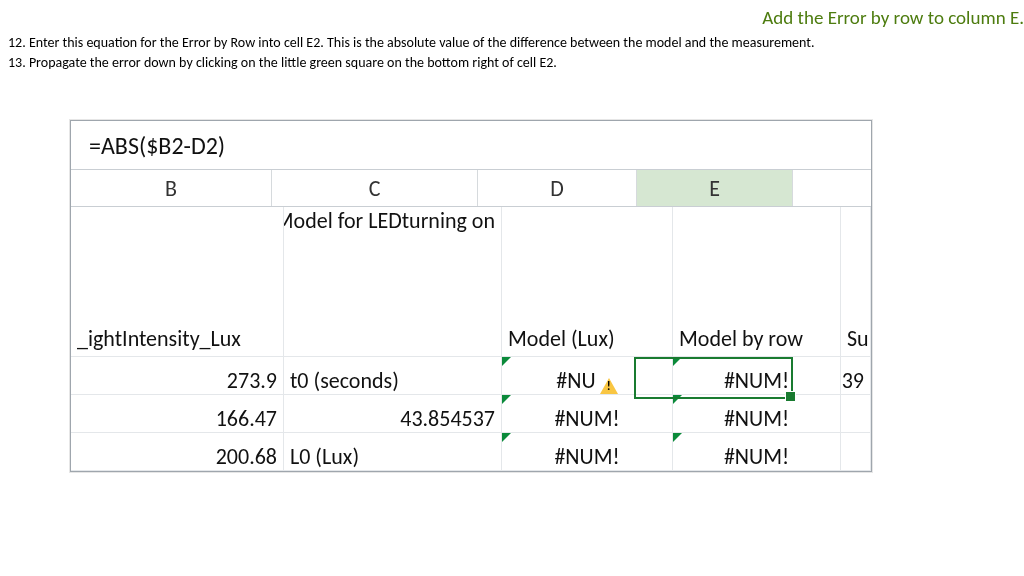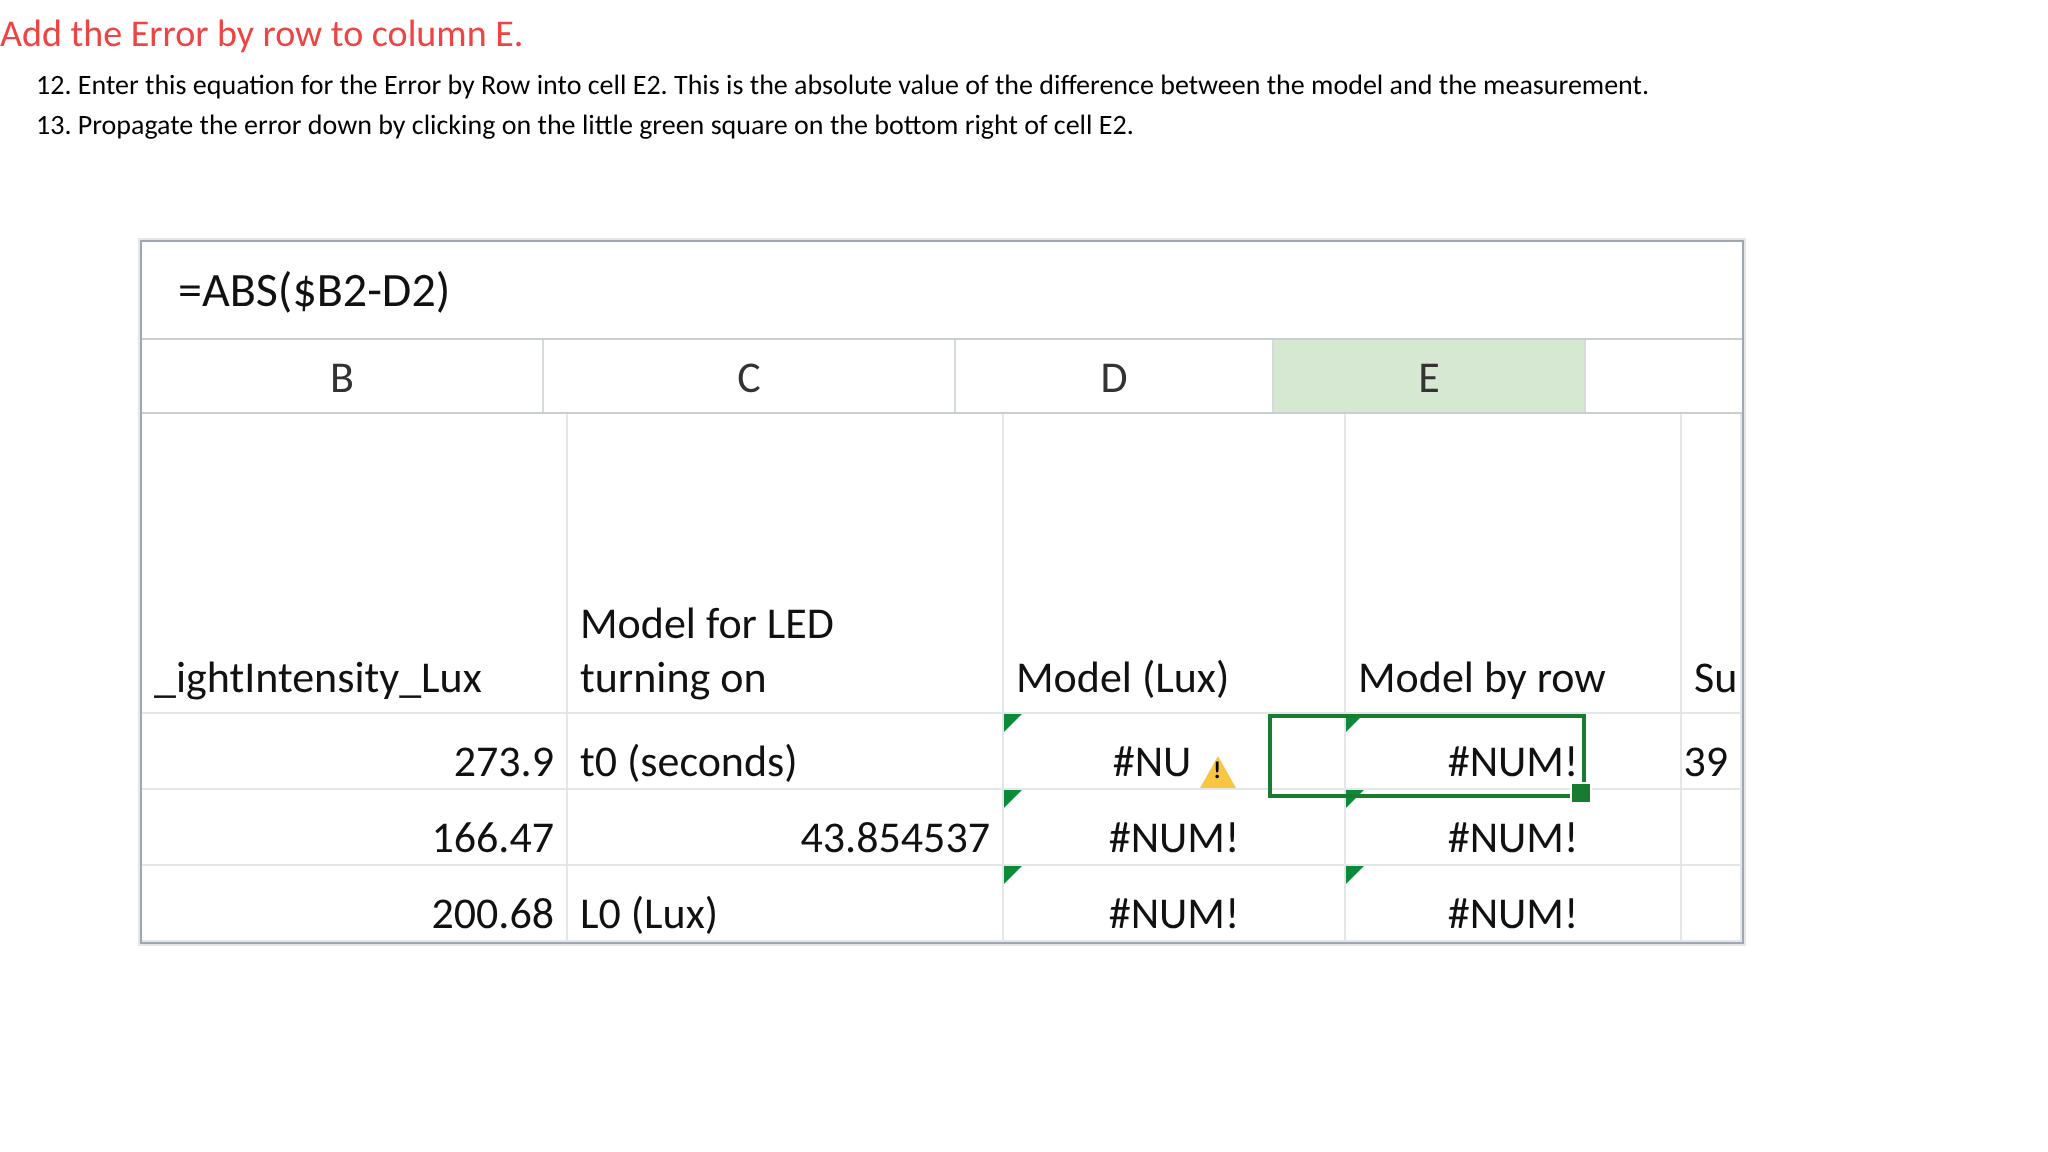--- a/index.html
+++ b/index.html
@@ -6,30 +6,30 @@
     margin: 0;
     padding: 0;
     font-family: Calibri, Arial, sans-serif;
     background: #fff;
     width: 1024px;
     height: 576px;
     overflow: hidden;
     position: relative;
   }
   .slide-title {
-    text-align: left;
+    text-align: right;
     font-size: 19px;
-    color: #ef4444;
+    color: #4d7c0f;
     margin-top: 6px;
     margin-bottom: 4px;
   }
   .instructions {
     font-size: 14px;
     color: #000;
-    margin-left: 18px;
+    margin-left: 8px;
     line-height: 1.45;
   }
   .sheet-wrap {
     position: absolute;
     left: 70px;
     top: 120px;
     width: 800px;
     border: 1px solid #9fa6ad;
     box-shadow: 0 0 0 1px #e6e6e6;
     background: #fff;
@@ -153,21 +153,21 @@
     <div class="colh wC">C</div>
     <div class="colh wD">D</div>
     <div class="colh wE selected">E</div>
     <div class="colh wF"></div>
   </div>
 
   <div class="grid">
 
     <div class="row tall" style="height:150px;">
       <div class="cell wB">_ightIntensity_Lux</div>
-      <div class="cell wC" style="flex-direction:column;align-items:flex-start;justify-content:flex-end;">
+      <div class="cell wC" style="flex-direction:row;align-items:flex-start;justify-content:flex-end;">
         <span>Model for LED</span>
         <span>turning on</span>
       </div>
       <div class="cell wD">Model (Lux)</div>
       <div class="cell wE">Model by row</div>
       <div class="cell wF">Sum</div>
     </div>
 
     <div class="row">
       <div class="cell wB right">273.9</div>

